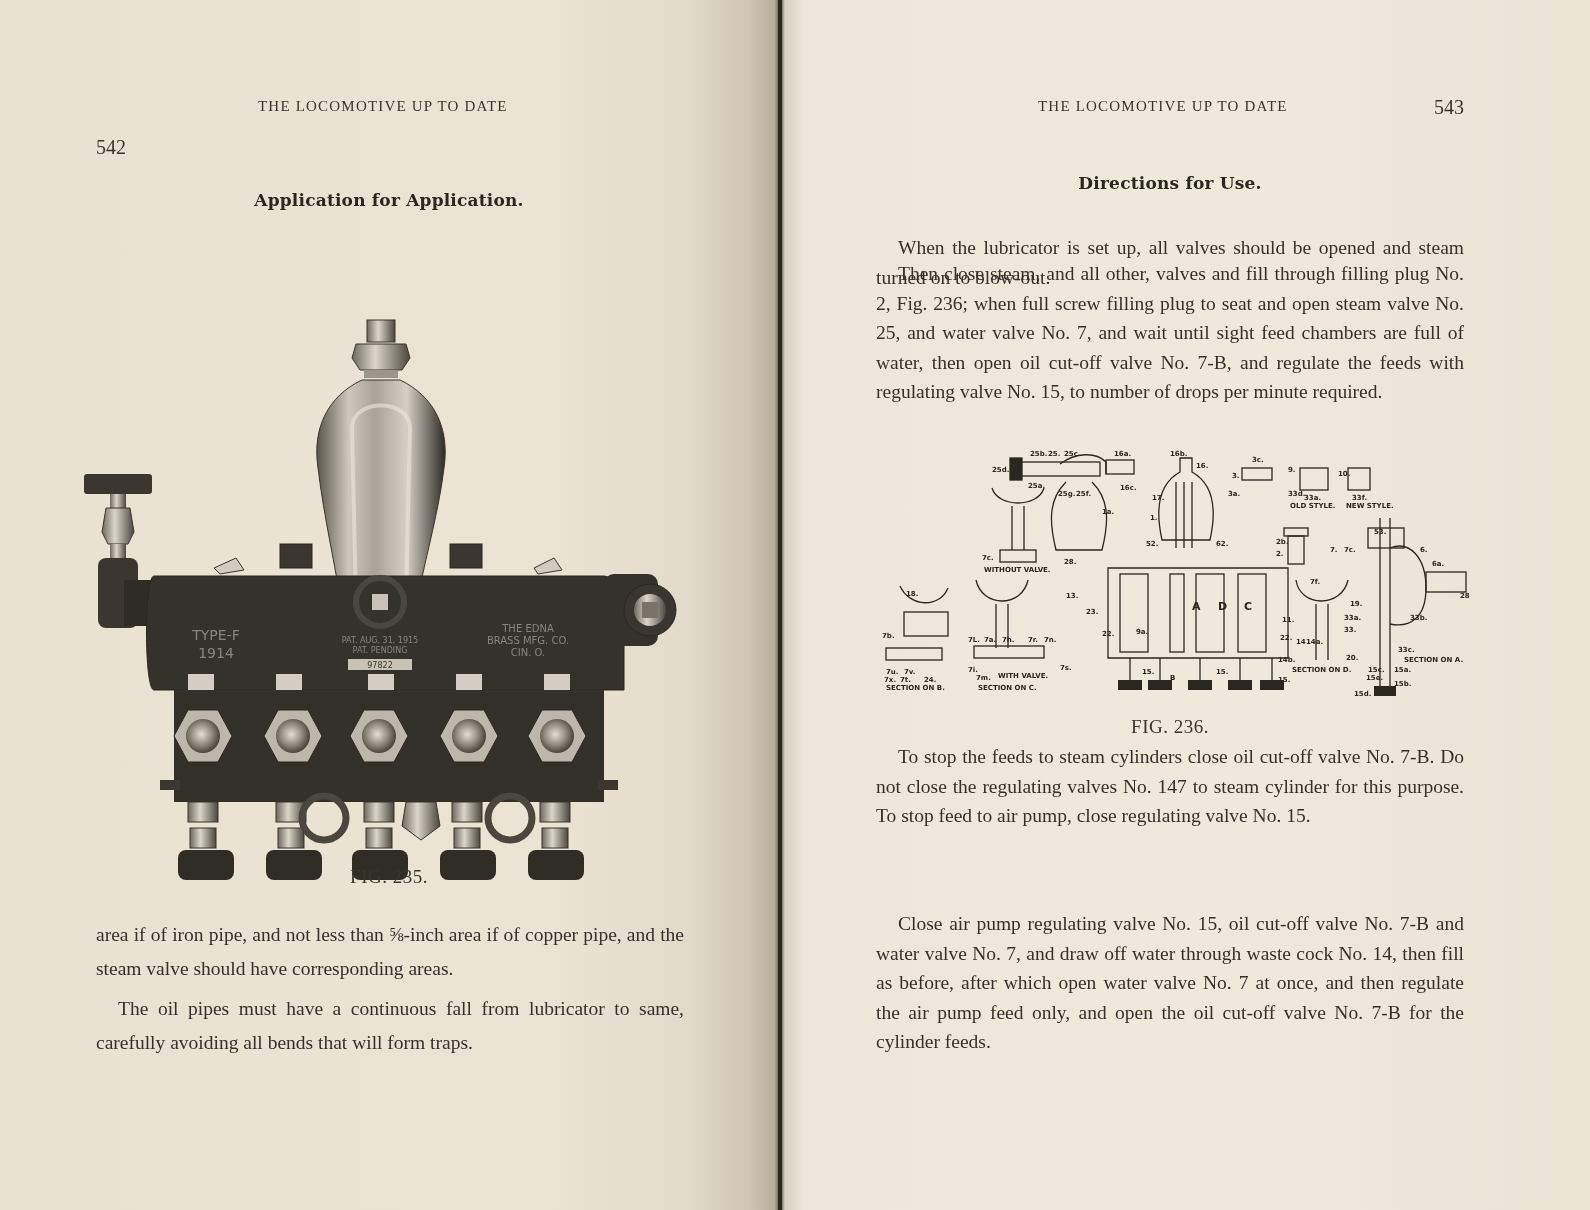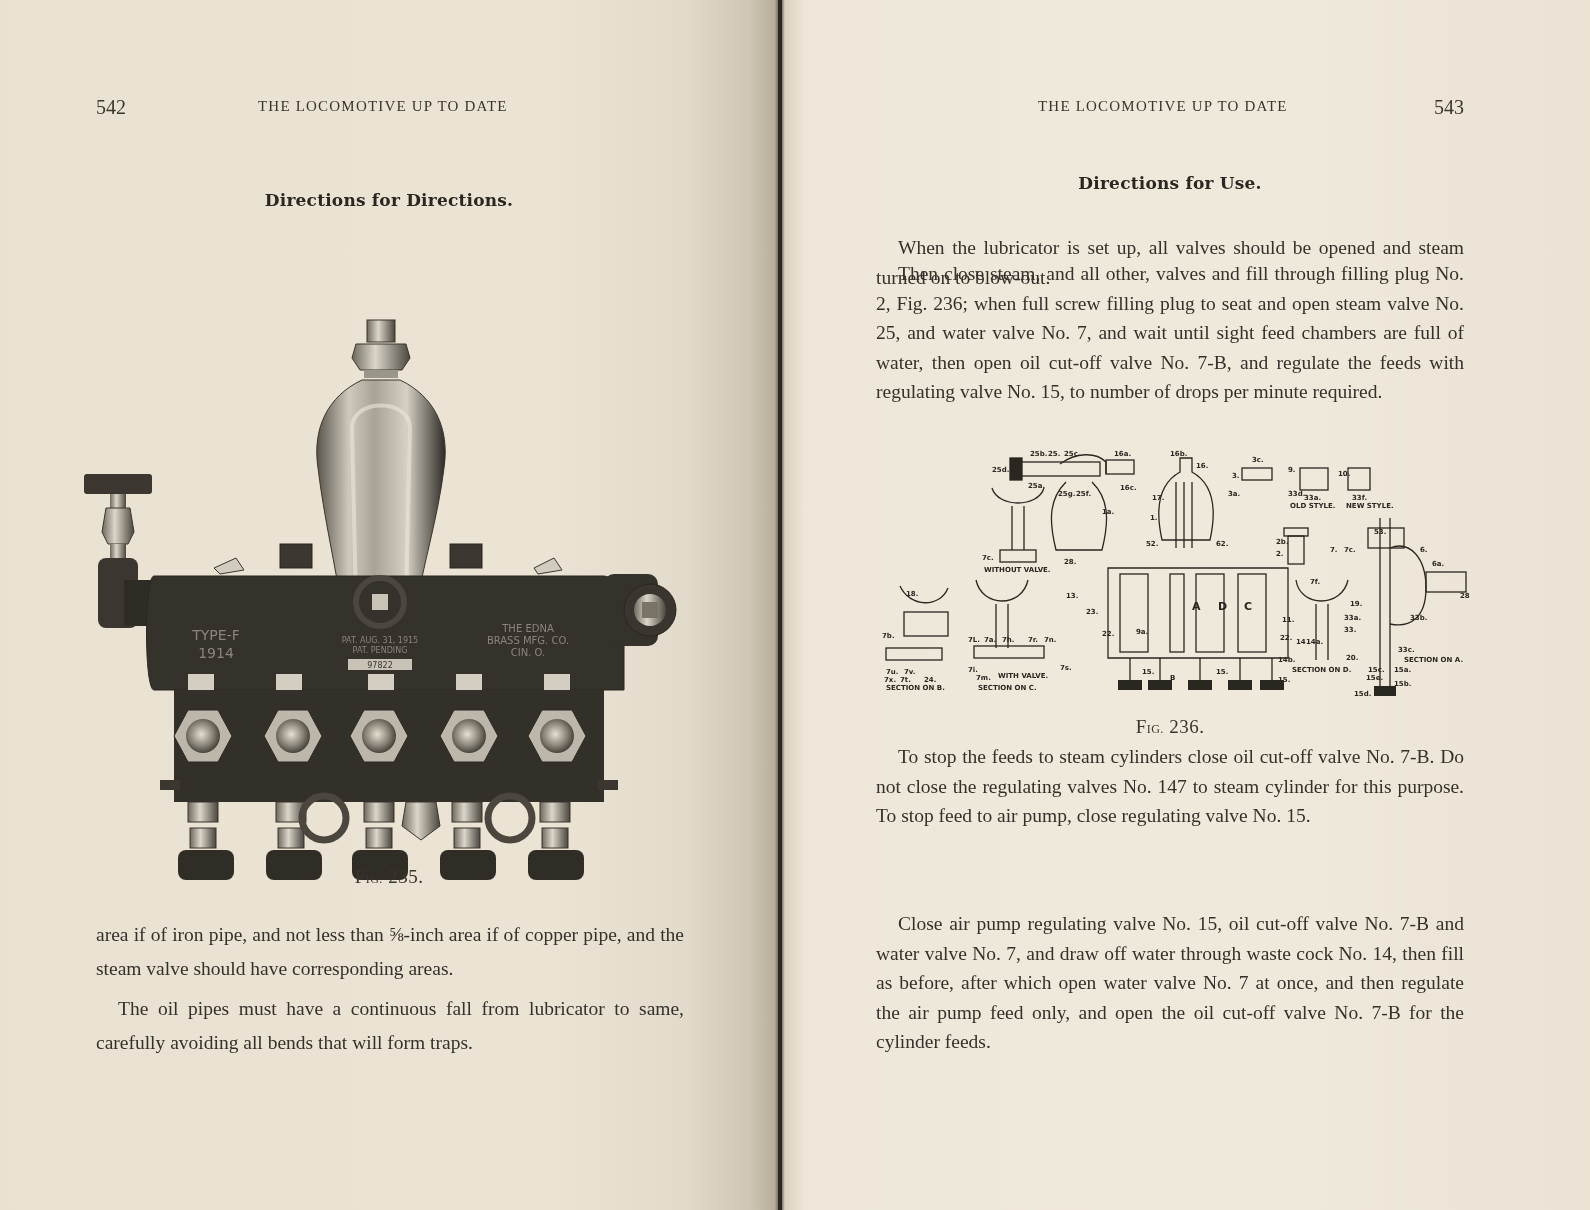--- a/index.html
+++ b/index.html
@@ -37,31 +37,31 @@
     .para {
       position: absolute; font-size: 19.5px; line-height: 33.5px;
       text-align: justify; color: #35302a; margin: 0;
     }
     .para.tight { line-height: 29.6px; }
     .para p { margin: 0; text-indent: 22px; }
     .caption {
       position: absolute; font-size: 19px; color: #3a352d; text-align: center;
       letter-spacing: 0.5px;
     }
-    .caption .sc { font-size: 12px; text-align: center; }
+    .caption .sc { font-size: 19px; text-align: center; }
     .figure { position: absolute; }
   </style>
 </head>
 <body>
 
 <div class="page page-left">
-  <div class="folio" style="left:96px;">542</div>
+  <div class="folio" style="left:96px;margin-top:40px;">542</div>
   <div class="running-head" style="left:258px;">THE LOCOMOTIVE UP TO DATE</div>
 
-  <div class="heading" style="left:96px; top:190px; width:586px;">Directions for Directions.</div>
+  <div class="heading" style="left:96px; top:190px; width:586px;">Application for Application.</div>
 
 
   <div class="figure" style="left:84px; top:318px; width:600px; height:568px;">
     <svg width="600" height="568" viewBox="0 0 600 568">
       <defs>
         <linearGradient id="glass" x1="0" x2="1">
           <stop offset="0" stop-color="#5a554c"></stop>
           <stop offset="0.25" stop-color="#cfc9bd"></stop>
           <stop offset="0.45" stop-color="#a9a397"></stop>
           <stop offset="0.7" stop-color="#d6d0c4"></stop>

